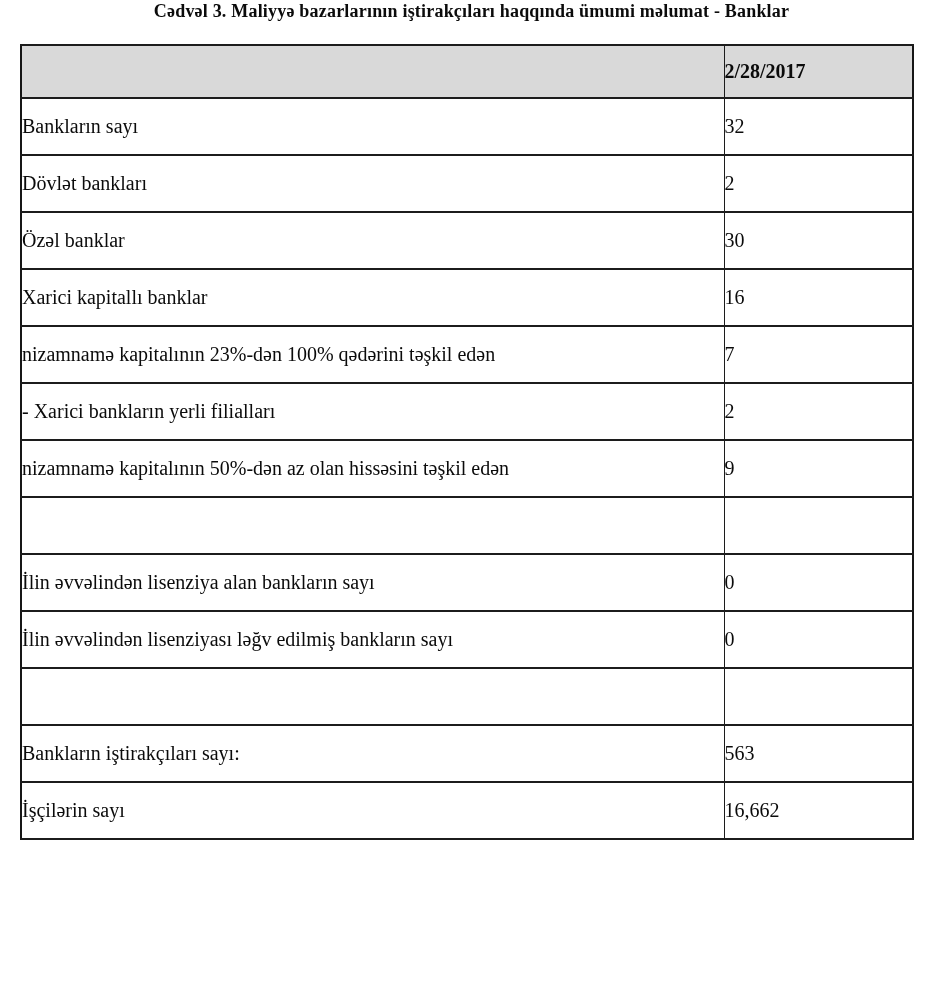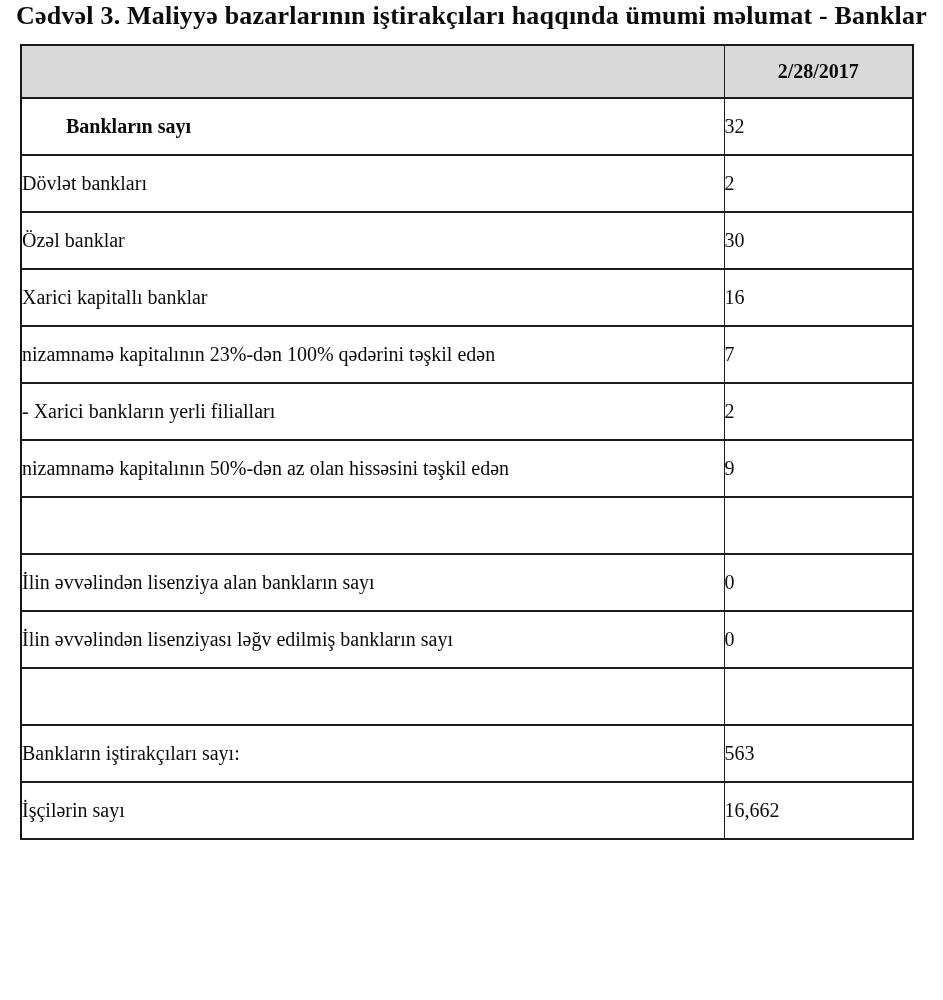--- a/index.html
+++ b/index.html
@@ -14,21 +14,21 @@
     font-family: "Liberation Serif", "DejaVu Serif", serif;
     color: #0b0b0b;
     overflow: hidden;
   }
   .page-title {
     position: absolute;
     top: 1px;
     left: 0;
     width: 943px;
     text-align: center;
-    font-size: 26px;
+    font-size: 18px;
     font-weight: bold;
     letter-spacing: 0.2px;
     color: #0b0b0b;
   }
   table.banks-table {
     position: absolute;
     left: 20px;
     top: 44px;
     width: 892px;
     border-collapse: collapse;
@@ -50,30 +50,30 @@
     padding: 0;
     overflow: hidden;
     white-space: nowrap;
   }
   thead tr {
     height: 53px;
     background: #d9d9d9;
   }
   thead th.value-cell {
     font-weight: bold;
-    text-align: center;
+    text-align: left;
   }
   tbody tr { height: 57px; }
   td.label-cell {
     text-align: left;
     padding-left: 52px;
   }
   td.value-cell {
   }
-  tr.bold td.label-cell { font-weight: bold; padding-left: 44px; }
+  tr.bold td.label-cell { font-weight: normal; }
   tr.indent td.label-cell { }
 </style>
 </head>
 <body>
 
 <div class="page-title">Cədvəl 3. Maliyyə bazarlarının iştirakçıları haqqında ümumi məlumat - Banklar</div>
 
 <table class="banks-table">
   <colgroup>
     <col class="col-label">

